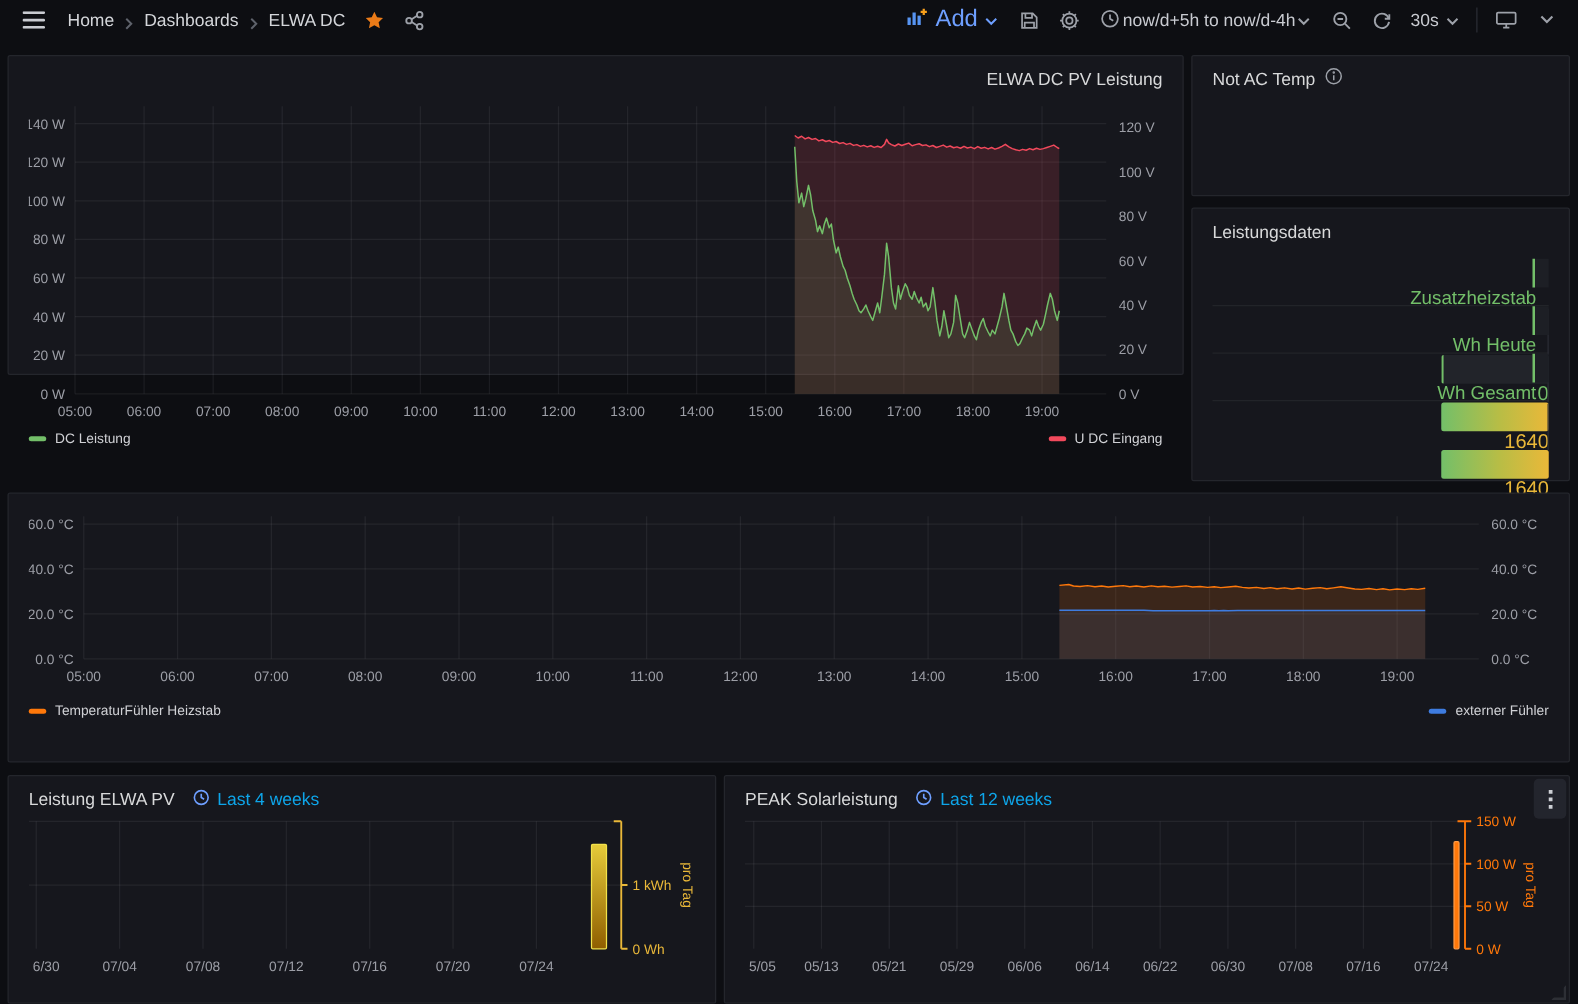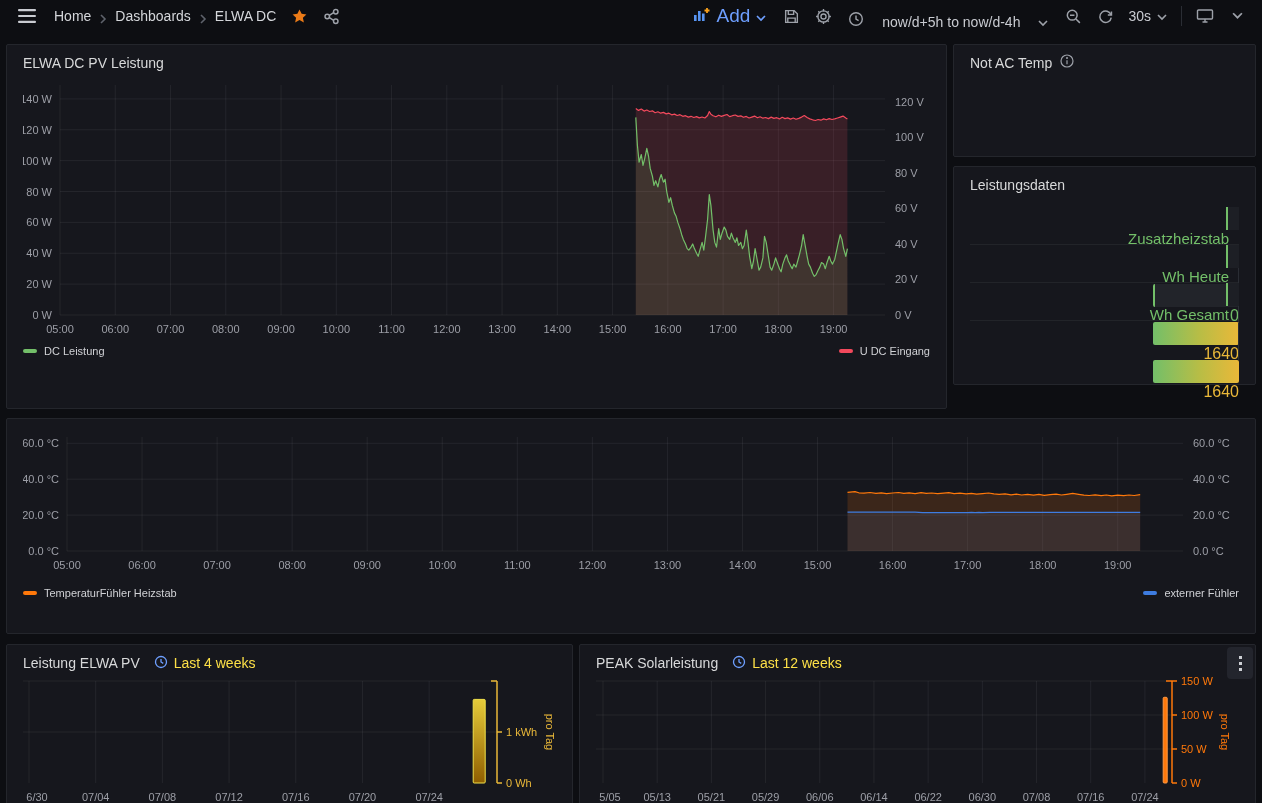--- a/index.html
+++ b/index.html
@@ -8,30 +8,30 @@
   button{background:none;border:none;padding:0;font-family:inherit;cursor:pointer;color:inherit;}
   
   .topbar{height:32px;display:flex;align-items:center;padding:0 10px 0 12px;gap:2px;background:#0d0e12;}
   .icon-btn{width:30px;height:28px;display:flex;align-items:center;justify-content:center;color:#9da1a9;border-radius:2px;}
   .icon-btn svg{display:block;}
   .crumbs{display:flex;align-items:flex-end;gap:7px;margin-left:10px;font-size:14px;color:#d4d6da;}
   .crumb{color:#d4d6da;}
   .crumb-sep{color:#5e626b;display:flex;align-items:center;}
   .spacer{flex:1;}
   .add-btn{display:flex;align-items:center;gap:6px;color:#6e9fff;font-size:19px;font-weight:500;padding:0 8px;height:28px;}
-  .time-btn{display:flex;align-items:flex-end;gap:18px;font-size:14px;color:#c9cbd1;padding:0 8px;height:28px;}
+  .time-btn{display:flex;align-items:center;gap:2px;font-size:14px;color:#c9cbd1;padding:0 8px;height:28px;}
   .interval-btn{display:flex;align-items:center;gap:6px;font-size:14px;color:#c9cbd1;padding:0 6px;height:28px;}
   .tb-divider{width:1px;height:20px;background:#2a2d34;margin:0 6px;}
   
   .main{padding:12px 6px 0;}
   .row{display:flex;gap:6px;}
   .row1{margin-bottom:9px;}
   .panel{background:#16171d;border:1px solid #24262c;border-radius:2px;padding:8px 16px;box-sizing:border-box;position:relative;}
   .ptitle{font-size:14px;font-weight:500;color:#d8d9da;margin:0;line-height:20px;white-space:nowrap;}
-  .p-pv{width:941px;height:365px;}
+  .p-pv{width:941px;height:256px;text-align:right;}
   .col-right{width:303px;display:flex;flex-direction:column;gap:9px;}
   .p-stat{height:113px;}
   .p-gauge{height:219px;}
   .p-water{width:1250px;height:216px;margin-bottom:10px;}
   .p-elwa{width:567px;height:183px;}
   .p-peak{width:739px;height:183px;}
   .chart{display:block;margin-top:8px;}
   .tick{font-size:11px;fill:#9d9fa7;}
   .axis-lab{font-size:11px;}
   .legend{display:flex;justify-content:space-between;align-items:center;font-size:11px;color:#d0d1d5;margin-top:2px;}
@@ -47,21 +47,21 @@
   .llabel{flex:1;text-align:right;color:#73bf69;font-size:15px;padding:0 10px;white-space:nowrap;}
   .lsep{width:1px;height:37px;background:#2a2d34;flex:none;}
   .lbar{width:86px;height:23px;border-radius:2px;margin-left:7px;flex:none;box-sizing:border-box;}
   .lbar.filled{background:linear-gradient(90deg,#73bf69 0%,#b9bd45 55%,#eab839 100%);}
   .lbar.empty{background:#22242a;border-left:2px solid #73bf69;}
   .lval{width:58px;text-align:right;font-size:16px;}
   .lval.green{color:#73bf69;}
   .lval.yellow{color:#eab839;}
   
   .phead{display:flex;align-items:center;gap:14px;}
-  .trange{display:flex;align-items:center;gap:6px;color:#fde047;font-size:14px;}
+  .trange{display:flex;align-items:center;gap:6px;color:#0ea5e9;font-size:14px;}
   .kebab{position:absolute;top:2px;right:2px;width:26px;height:32px;background:#23252d;border-radius:4px;
          display:flex;flex-direction:column;align-items:center;justify-content:center;gap:3px;}
   .kebab .dot{width:3px;height:3px;background:#cdd0d5;}
   .resize-handle{position:absolute;right:2px;bottom:2px;width:10px;height:10px;
          border-right:2px solid #45484f;border-bottom:2px solid #45484f;opacity:.5;
          clip-path:polygon(100% 0,100% 100%,0 100%);}
 </style>
 </head>
 <body>
 

